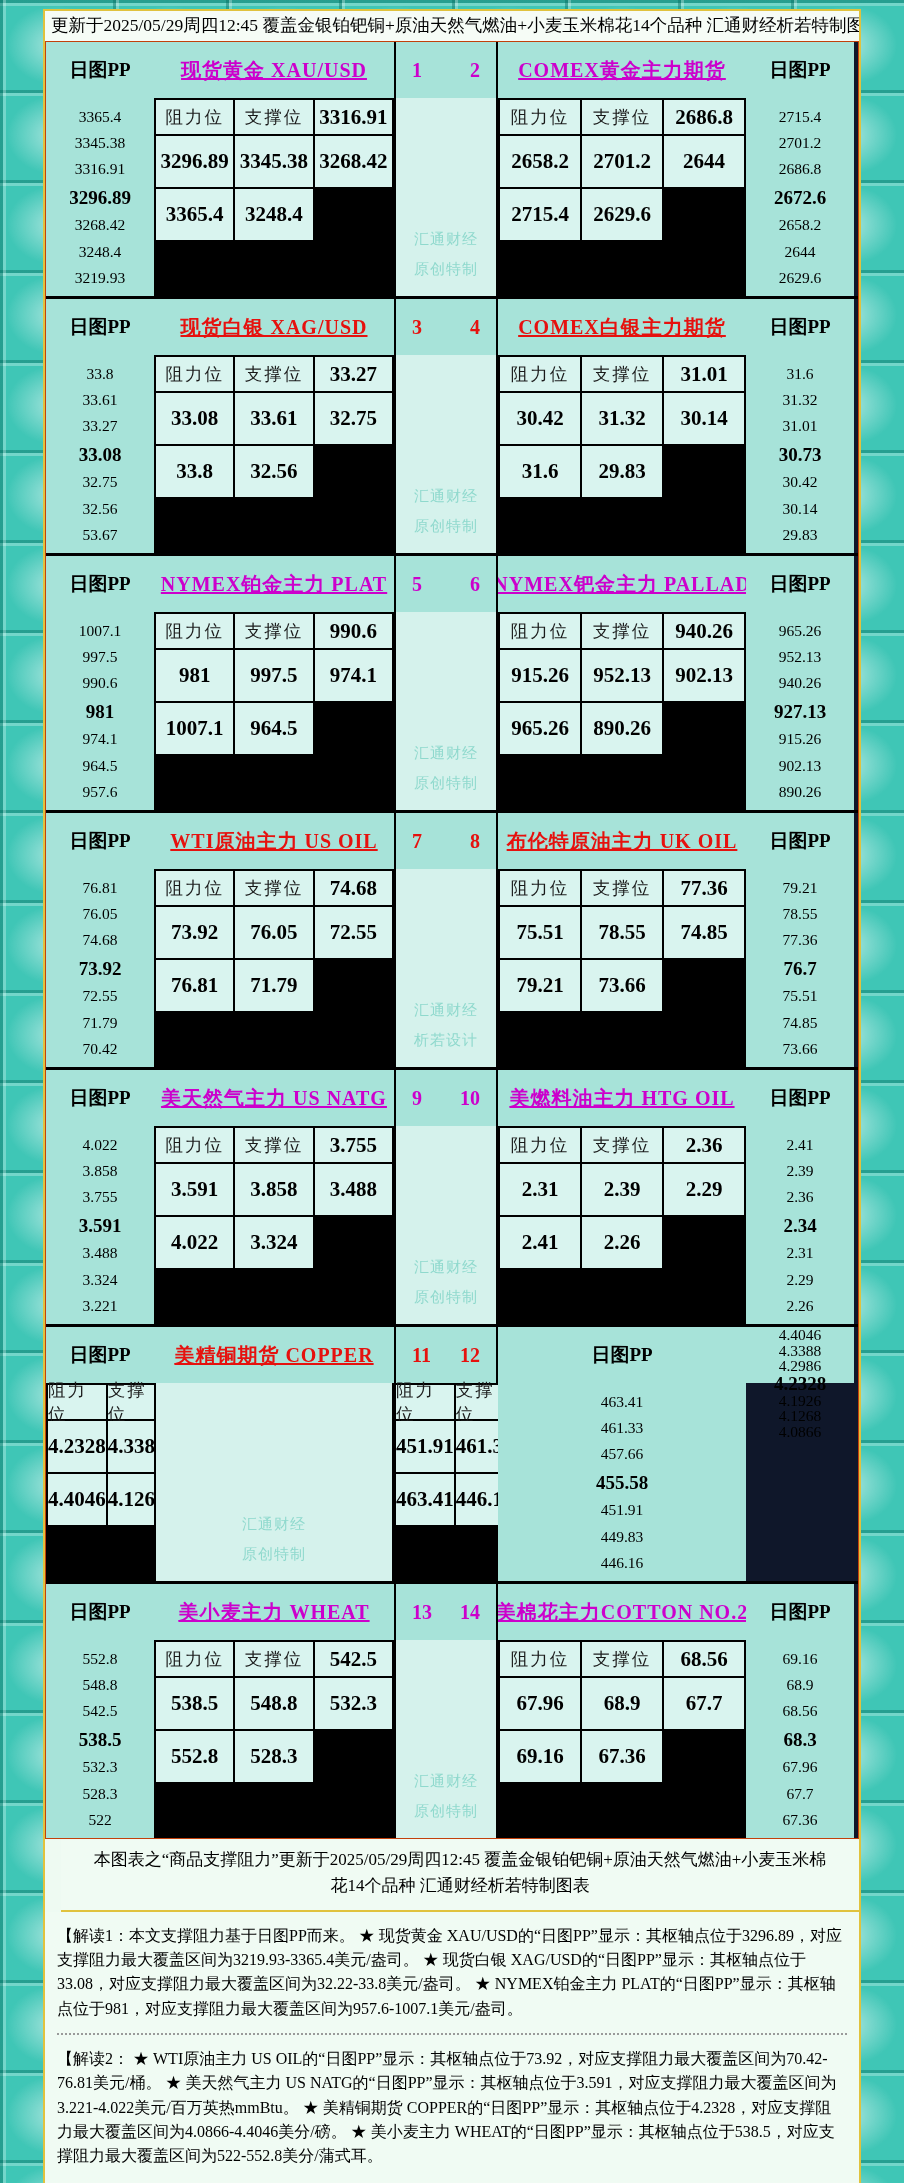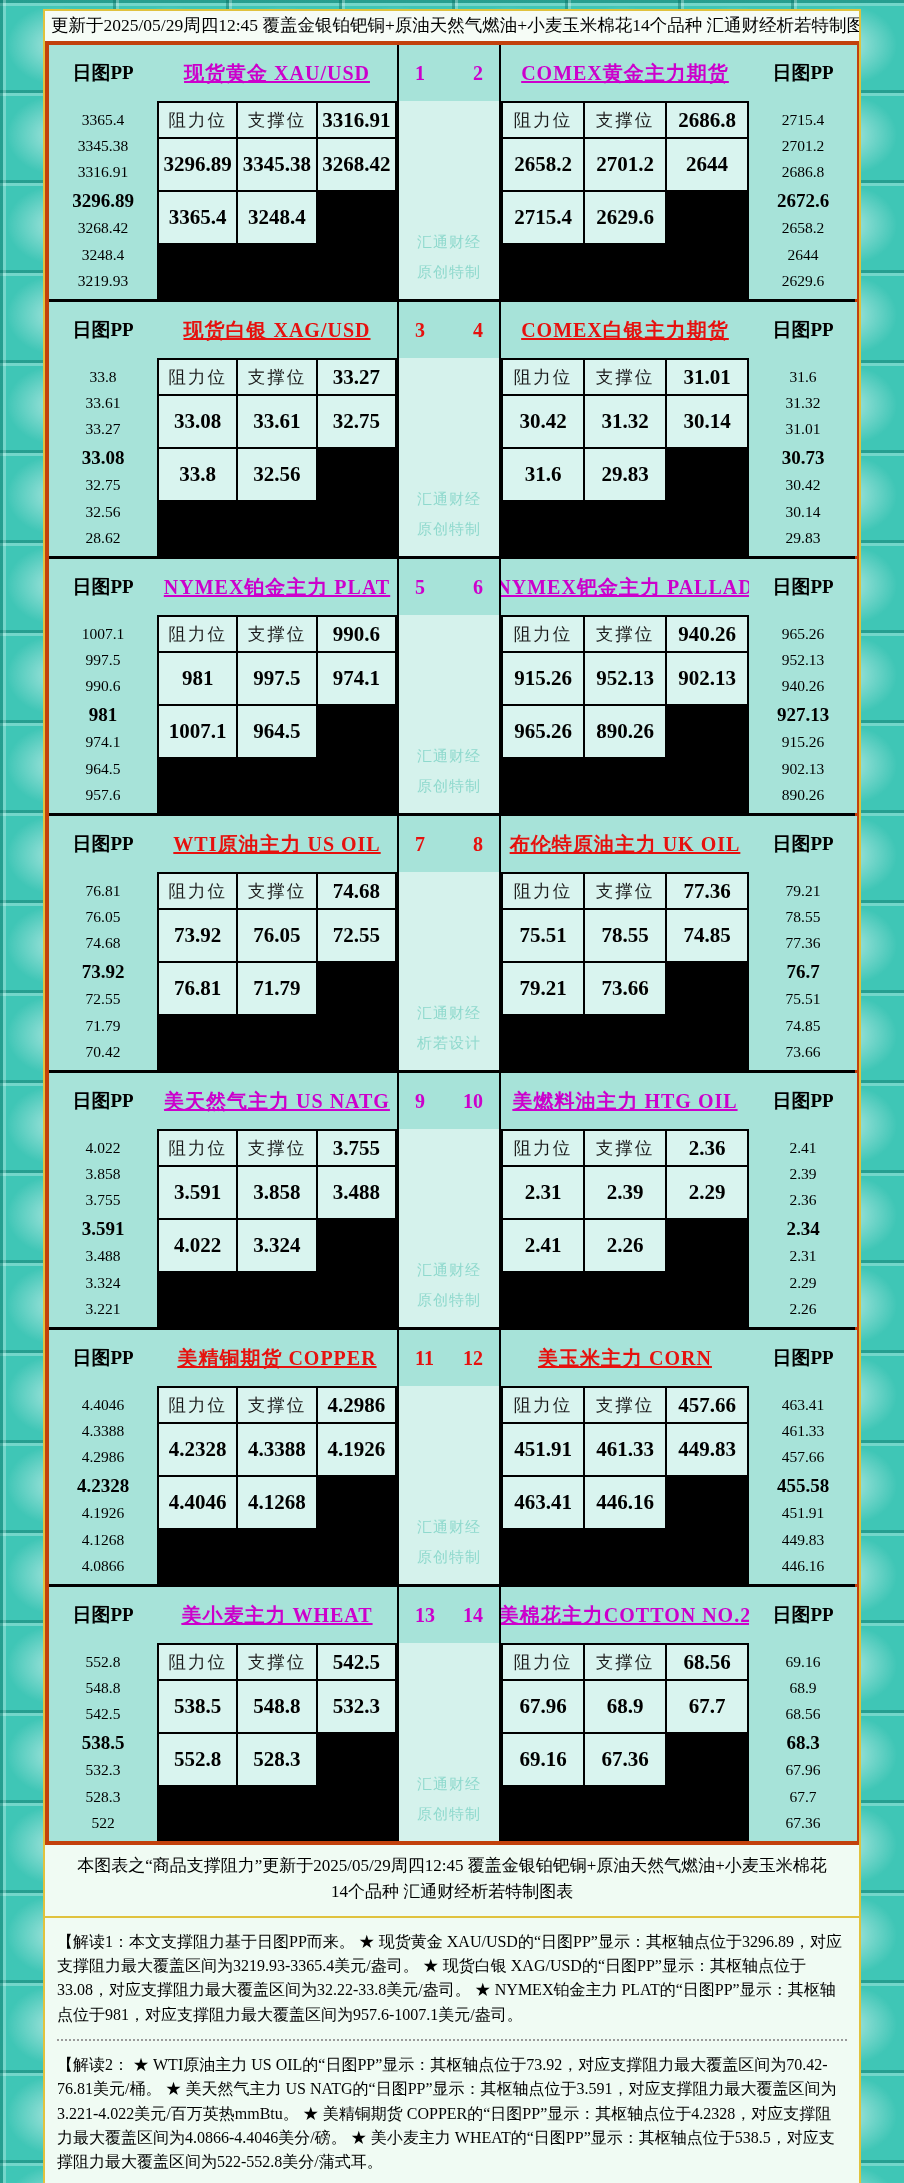--- a/index.html
+++ b/index.html
@@ -22,21 +22,21 @@
     width:818px;margin:0 auto;box-sizing:border-box;
     border:2px solid #e0c23e;background:#eefaf2;
   }
   .title-box{padding:16px 6px 8px;text-align:center;background:#eefaf2;}
   .main-title{font-size:30px;font-weight:bold;color:#e8140f;letter-spacing:1px;}
   .subtitle{
     background:#f6fcf6;color:#000;font-size:17.5px;
     padding:2px 6px 4px;text-align:left;white-space:nowrap;overflow:hidden;
   }
   
-  .table-wrap{border:4px solid #c2410c;background:#15803d;}
+  .table-wrap{border:1px solid #c2410c;background:#0f172a;}
   .block{
     display:grid;
     grid-template-columns:108px 240px 104px 248px 108px;
     grid-template-rows:56px 198px;
   }
   .block + .block{border-top:3px solid #000;}
   .hdr{background:#a7e3d9;display:flex;align-items:center;justify-content:center;}
   .pp-hdr{font-weight:bold;font-size:19px;}
   .title-cell{font-weight:bold;font-size:20px;letter-spacing:1px;white-space:nowrap;overflow:hidden;text-decoration:underline;}
   .nums{
@@ -66,21 +66,21 @@
   .wm-col{
     box-sizing:border-box;background:#d5f2ec;
     border-left:2px solid #000;border-right:2px solid #000;
     display:flex;flex-direction:column;justify-content:flex-end;align-items:center;
     padding-bottom:12px;
   }
   .wm-col span{display:block;color:#8fd9cd;font-size:15px;line-height:2;letter-spacing:1px;}
   
   .summary{
     background:#f0fbf3;border-bottom:2px solid #e0c23e;
-    padding:8px 25px 10px;text-align:center;font-size:17px;line-height:1.55;
+    padding:8px 25px 10px;text-align:center;font-size:17px;line-height:1.55;margin-left:16px;
   }
   .notes{
     position:relative;background:#f0fbf3;
     padding:12px 12px 18px;font-size:16px;line-height:1.52;text-align:left;
   }
   .note{margin:0;}
   .dotted-sep{border-top:2px dotted #9a9a9a;margin:12px 0;}
 </style>
 </head>
 <body>
@@ -158,21 +158,21 @@
     <div class="hdr title-cell accented" style="color: rgb(230, 17, 14);">COMEX白银主力期货</div>
     <div class="hdr pp-hdr">日图PP</div>
 
     <div class="pp-list">
       <div class="pp-item">33.8</div>
       <div class="pp-item">33.61</div>
       <div class="pp-item">33.27</div>
       <div class="pp-item">33.08</div>
       <div class="pp-item">32.75</div>
       <div class="pp-item">32.56</div>
-      <div class="pp-item">28.62</div>
+      <div class="pp-item">53.67</div>
     </div>
 
     <div class="subtable">
       <div class="st-hdr">阻力位</div>
       <div class="st-hdr">支撑位</div>
       <div class="st-val">33.27</div>
       <div class="st-val">33.08</div>
       <div class="st-val">33.61</div>
       <div class="st-val">32.75</div>
       <div class="st-val">33.8</div>
@@ -380,21 +380,20 @@
     </div>
   </section>
 
   <section class="block">
     <div class="hdr pp-hdr">日图PP</div>
     <div class="hdr title-cell accented" style="color: rgb(230, 17, 14);">美精铜期货 COPPER</div>
     <div class="hdr nums">
       <span class="accented" style="color: rgb(230, 17, 14);">11</span>
       <span class="accented" style="color: rgb(230, 17, 14);">12</span>
     </div>
-    <div class="hdr title-cell accented" style="color: rgb(230, 17, 14);">美玉米主力 CORN</div>
     <div class="hdr pp-hdr">日图PP</div>
 
     <div class="pp-list">
       <div class="pp-item">4.4046</div>
       <div class="pp-item">4.3388</div>
       <div class="pp-item">4.2986</div>
       <div class="pp-item">4.2328</div>
       <div class="pp-item">4.1926</div>
       <div class="pp-item">4.1268</div>
       <div class="pp-item">4.0866</div>

